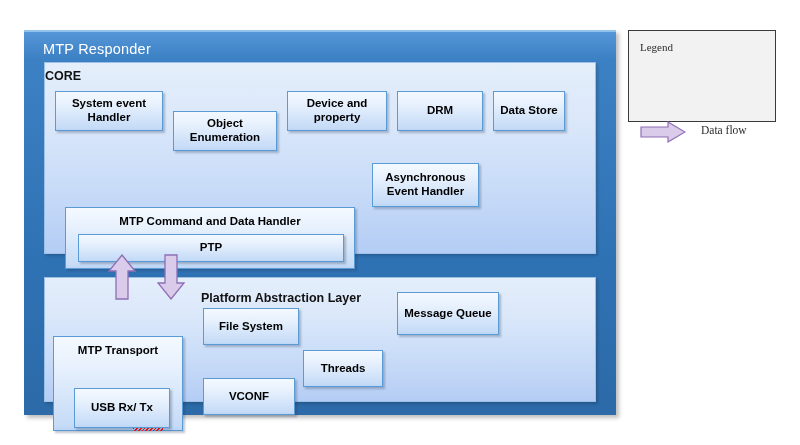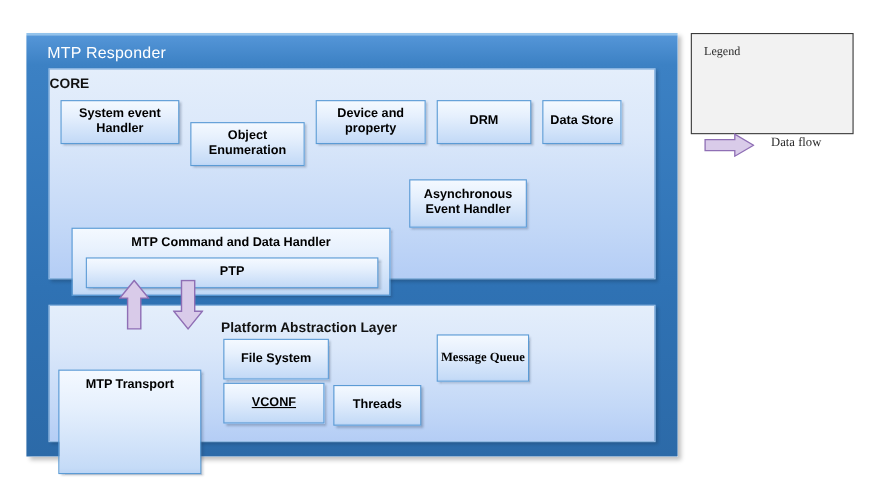--- a/index.html
+++ b/index.html
@@ -114,23 +114,23 @@
 
   
   #box-mtpcmd     { left: 20px;  top: 100px; width: 290px; height: 62px; }
   #box-ptp        { left: 12px;  top: 26px;  width: 266px; height: 28px; }
   #box-async      { left: 327px; top: 100px; width: 107px; height: 44px; }
 
   
   #box-mtptrans   { left: 8px;   top: 14px;  width: 130px; height: 95px; }
   #box-usb        { left: 18px;  top: 30px;  width: 96px;  height: 40px; }
   #box-filesystem { left: 158px; top: 30px;  width: 96px;  height: 37px; }
-  #box-vconf      { left: 158px; top: 70px;  width: 92px;  height: 37px; text-decoration: underline; }
+  #box-vconf      { left: 158px; top: 100px;  width: 92px;  height: 37px; }
   #box-threads    { left: 258px; top: 72px;  width: 80px;  height: 37px; }
-  #box-msgqueue   { left: 352px; top: 26px;  width: 84px;  height: 43px; font-family: Liberation Serif, serif; }
+  #box-msgqueue   { left: 352px; top: 14px;  width: 102px;  height: 43px; }
 
   
   .flow-arrow {
     position: absolute;
     width: 28px;
     height: 46px;
   }
   #arrow-up   { left: 84px;  top: 222px; }
   #arrow-down { left: 133px; top: 222px; }
 
@@ -229,20 +229,21 @@
 
     <div class="comp" id="box-async">Asynchronous Event Handler</div>
   </div>
 
   <div class="panel" id="pal-panel">
 
     <div class="panel-title" id="pal-title">Platform Abstraction Layer</div>
 
     <div class="comp titled" id="box-mtptrans">
       <div class="comp-heading">MTP Transport</div>
+      <div class="comp squiggle" id="box-usb">USB Rx/ Tx</div>
     </div>
 
     <div class="comp" id="box-filesystem">File System</div>
     <div class="comp" id="box-vconf">VCONF</div>
     <div class="comp" id="box-threads">Threads</div>
     <div class="comp" id="box-msgqueue">Message Queue</div>
   </div>
 
   <svg class="flow-arrow" id="arrow-up" viewBox="0 0 28 46">
     <polygon points="14,1 27,17 20,17 20,45 8,45 8,17 1,17" fill="#d9cbe9" stroke="#8f6fb5" stroke-width="1.3"></polygon>

